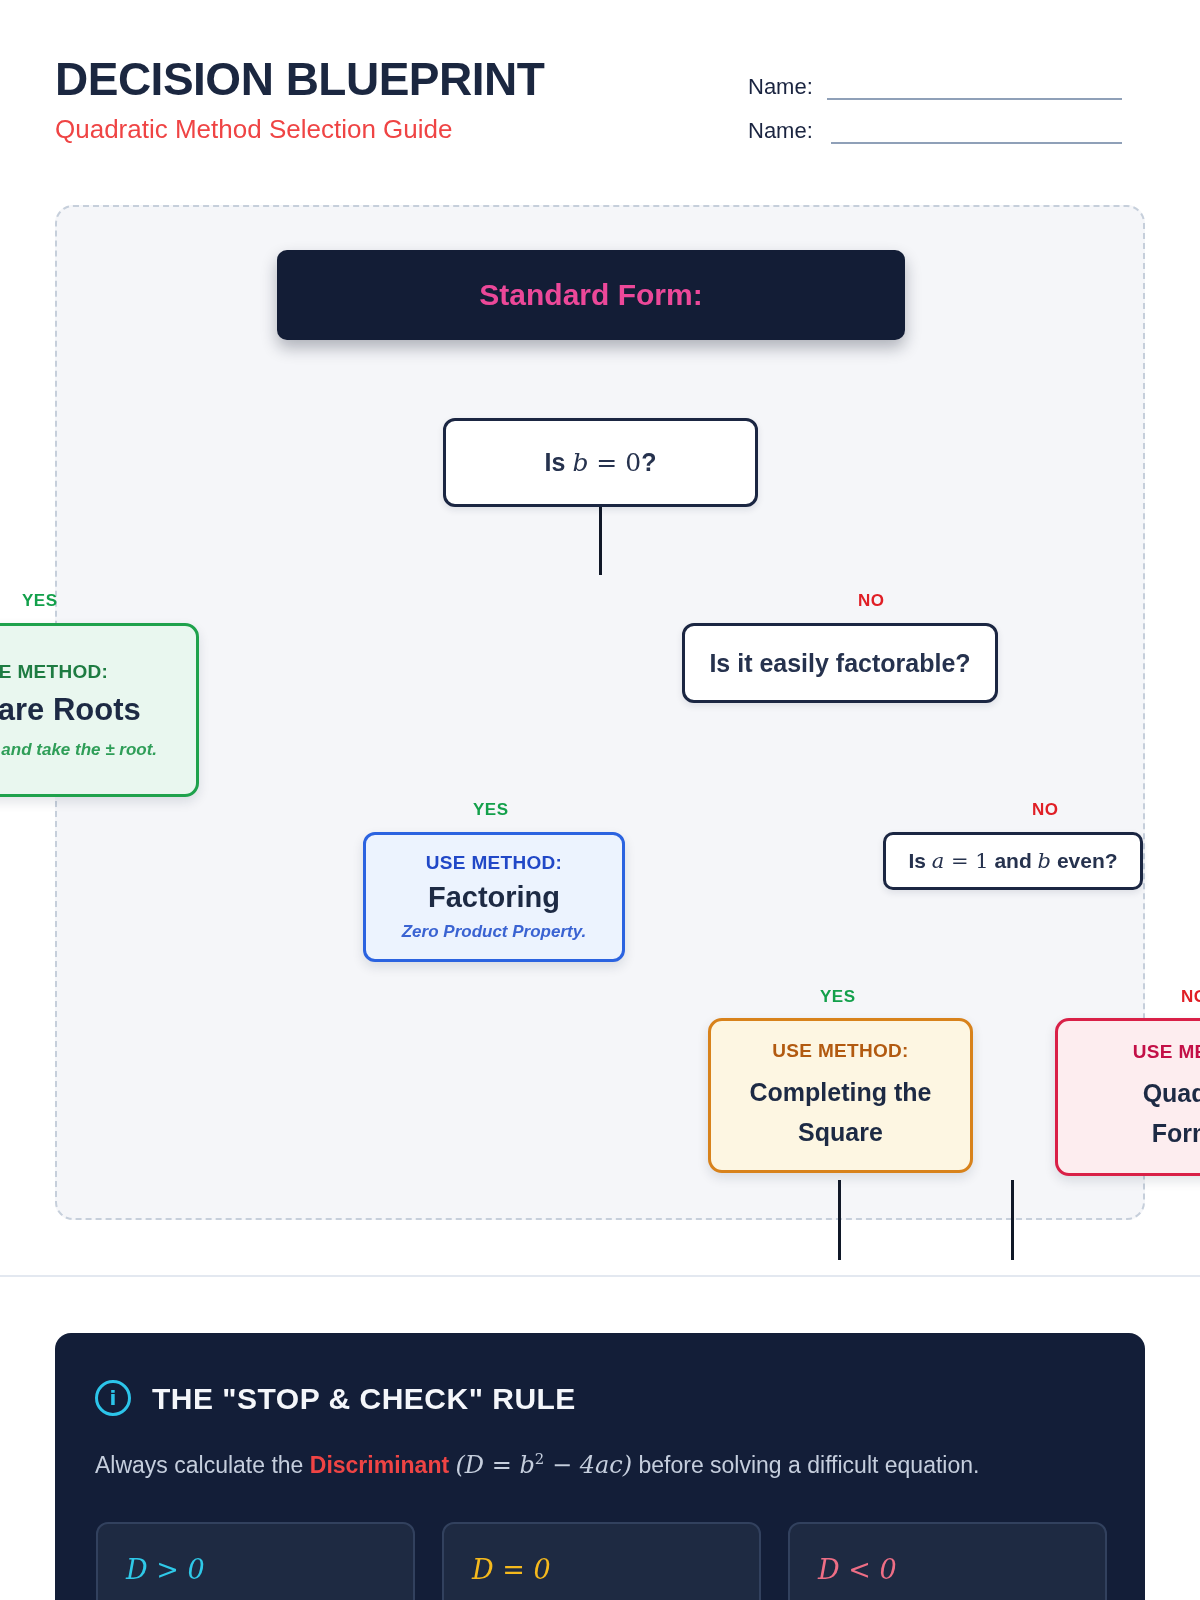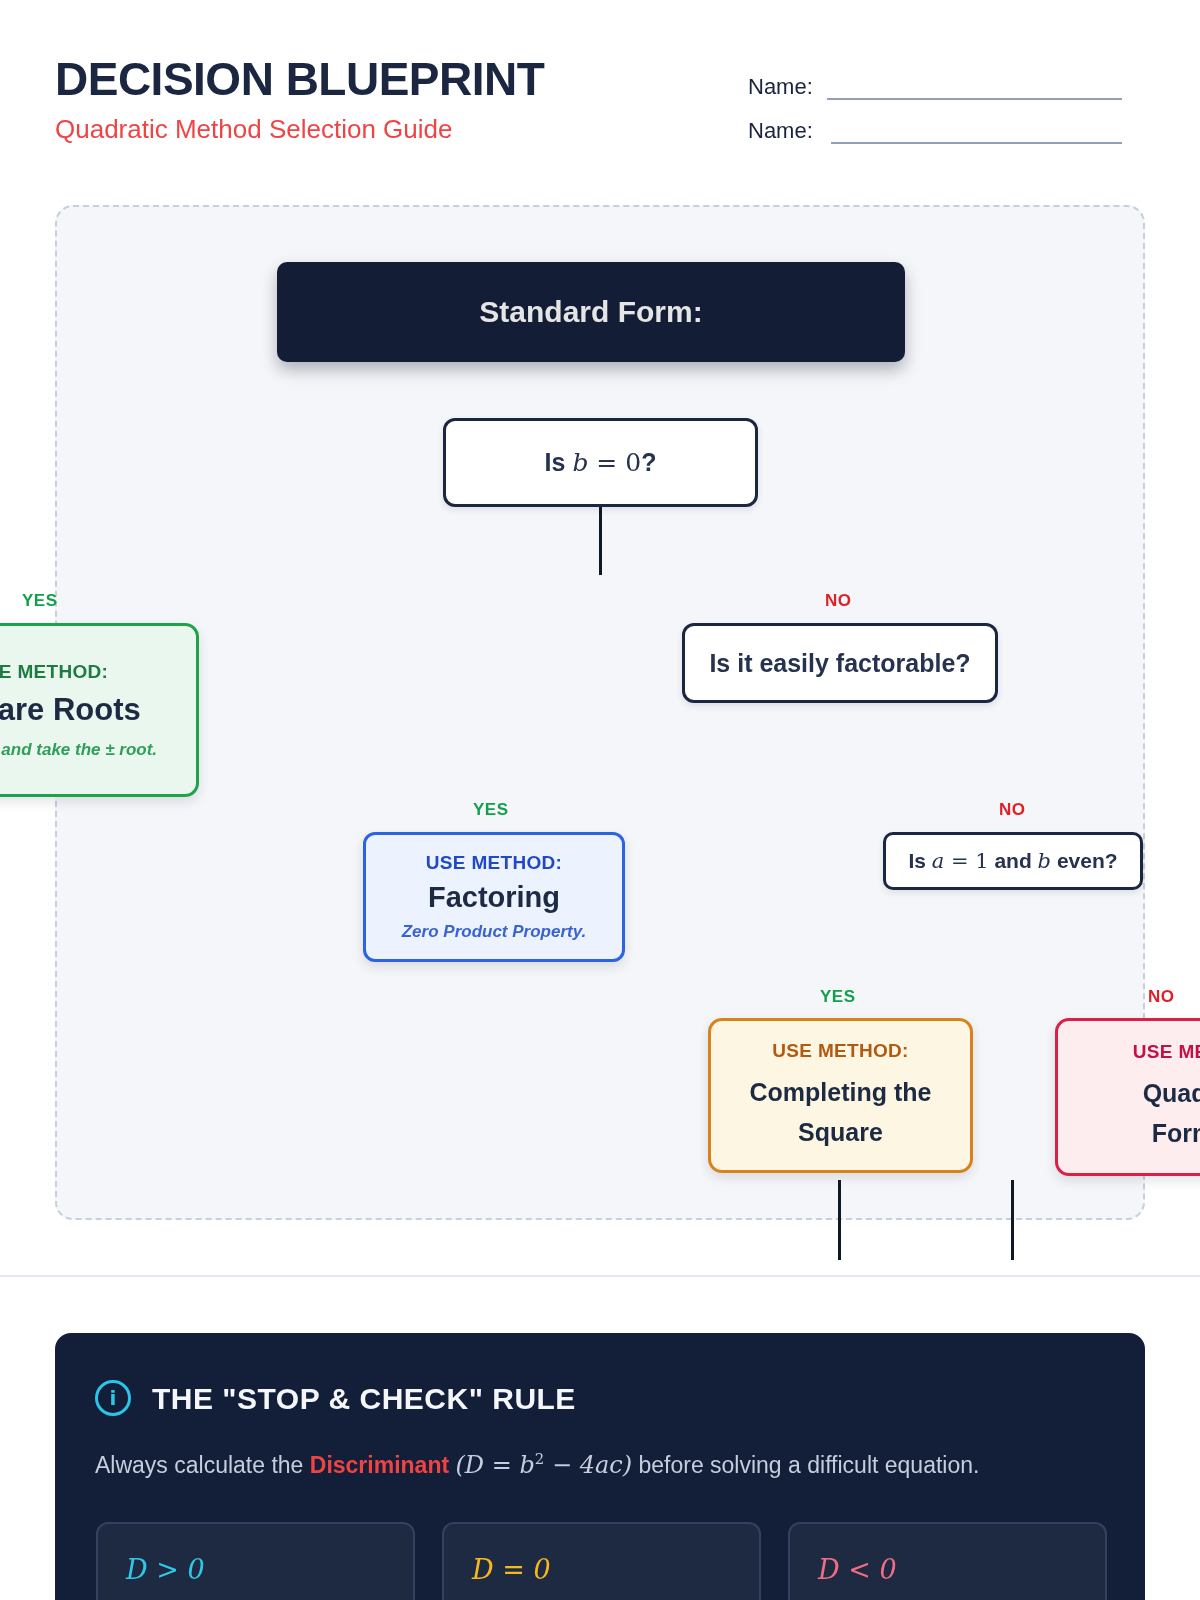--- a/index.html
+++ b/index.html
@@ -19,41 +19,41 @@
   .date-row .field-line{width:312px;margin-left:18px;}
 
   
   .canvas{left:55px;top:205px;width:1090px;height:1015px;background:#f5f6f9;
           border:2px dashed #c6cfdb;border-radius:18px;box-sizing:border-box;}
 
   .math{font-family:"DejaVu Serif",serif;font-style:italic;}
   .mroman{font-family:"DejaVu Serif",serif;font-style:normal;}
   sup.msup{font-family:"DejaVu Serif",serif;font-style:normal;font-size:.62em;}
 
-  .standard-box{left:277px;top:250px;width:628px;height:100px;background:#131d36;border-radius:10px;
+  .standard-box{left:277px;top:250px;width:628px;height:90px;background:#131d36;border-radius:10px;
     box-shadow:0 8px 16px rgba(15,23,42,.30);display:flex;align-items:center;justify-content:center;
-    color:#e5e5e5;font-size:30px;font-weight:800;margin-top:12px;}
+    color:#ec4899;font-size:30px;font-weight:800;}
   .standard-box .math,.standard-box .mroman{font-size:33px;font-weight:400;}
 
   .qbox{background:#fff;border:3px solid #1b2642;border-radius:12px;box-sizing:border-box;
     display:flex;align-items:center;justify-content:center;font-weight:800;color:#26324e;
     box-shadow:0 3px 7px rgba(20,30,60,.10);white-space:pre;}
   .qbox .math,.qbox .mroman{font-weight:400;}
   .q1{left:443px;top:418px;width:315px;height:89px;font-size:25px;}
   .q2{left:682px;top:623px;width:316px;height:80px;font-size:25px;}
   .q3{left:883px;top:832px;width:260px;height:58px;font-size:21px;border-radius:10px;}
 
   .vline{width:3px;background:#101828;}
   .vline.l1{left:599px;top:507px;height:68px;}
   .vline.l2{left:838px;top:1180px;height:80px;}
   .vline.l3{left:1011px;top:1180px;height:80px;}
 
   .edge{font-size:17px;font-weight:800;letter-spacing:.5px;}
   .edge.yes{color:#13a04b;}
-  .edge.no{color:#e01f26;}
+  .edge.no{color:#e01f26;margin-left:33px;}
   .e-yes1{left:22px;top:591px;}   .e-no1{left:825px;top:591px;}
   .e-yes2{left:473px;top:800px;}  .e-no2{left:999px;top:800px;}
   .e-yes3{left:820px;top:987px;}  .e-no3{left:1148px;top:987px;}
 
   .method{border-radius:14px;box-sizing:border-box;display:flex;flex-direction:column;
     align-items:center;justify-content:center;text-align:center;
     box-shadow:0 5px 12px rgba(20,30,60,.12);}
   .method .mlabel{font-size:19px;font-weight:800;letter-spacing:.3px;}
   .method .mtitle{font-weight:800;color:#1d2a44;}
   .method .mnote{font-style:italic;font-weight:600;font-size:17px;}

